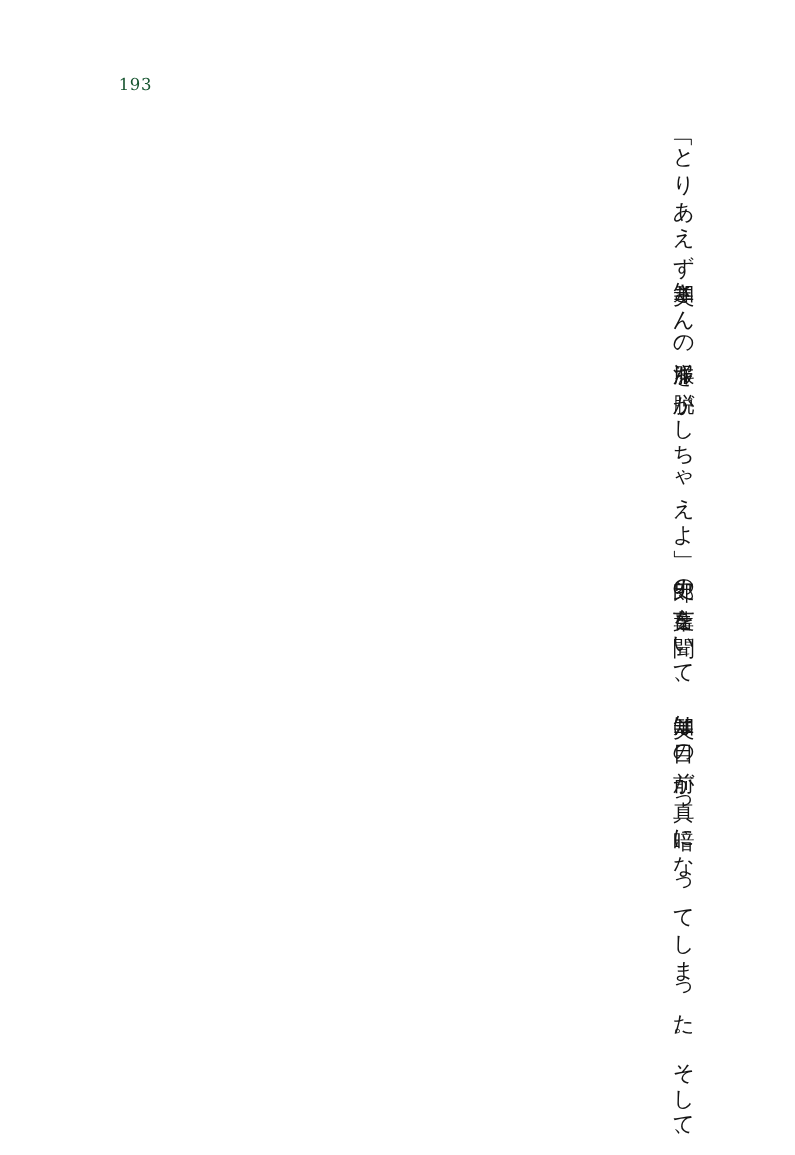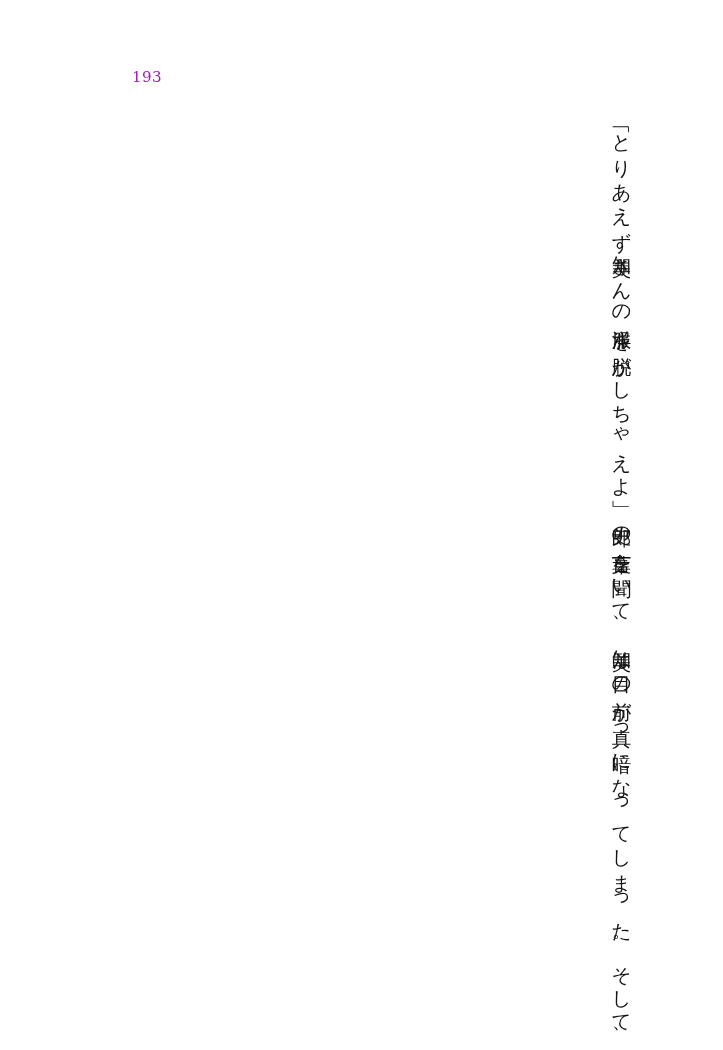--- a/index.html
+++ b/index.html
@@ -22,23 +22,22 @@
     background: #ffffff;
   }
 
   
   .page-number {
     position: absolute;
     left: 108px;
     top: 68px;
     font-size: 15px;
     font-family: "DejaVu Serif", "Liberation Serif", serif;
-    color: #a21caf;
+    color: #14532d;
     letter-spacing: 0.5px;
-    margin-left: 24px;
   }
 
   
   .text-block {
     position: absolute;
     top: 120px;
     right: 92px;
     height: 800px;
     display: flex;
     flex-direction: row;

